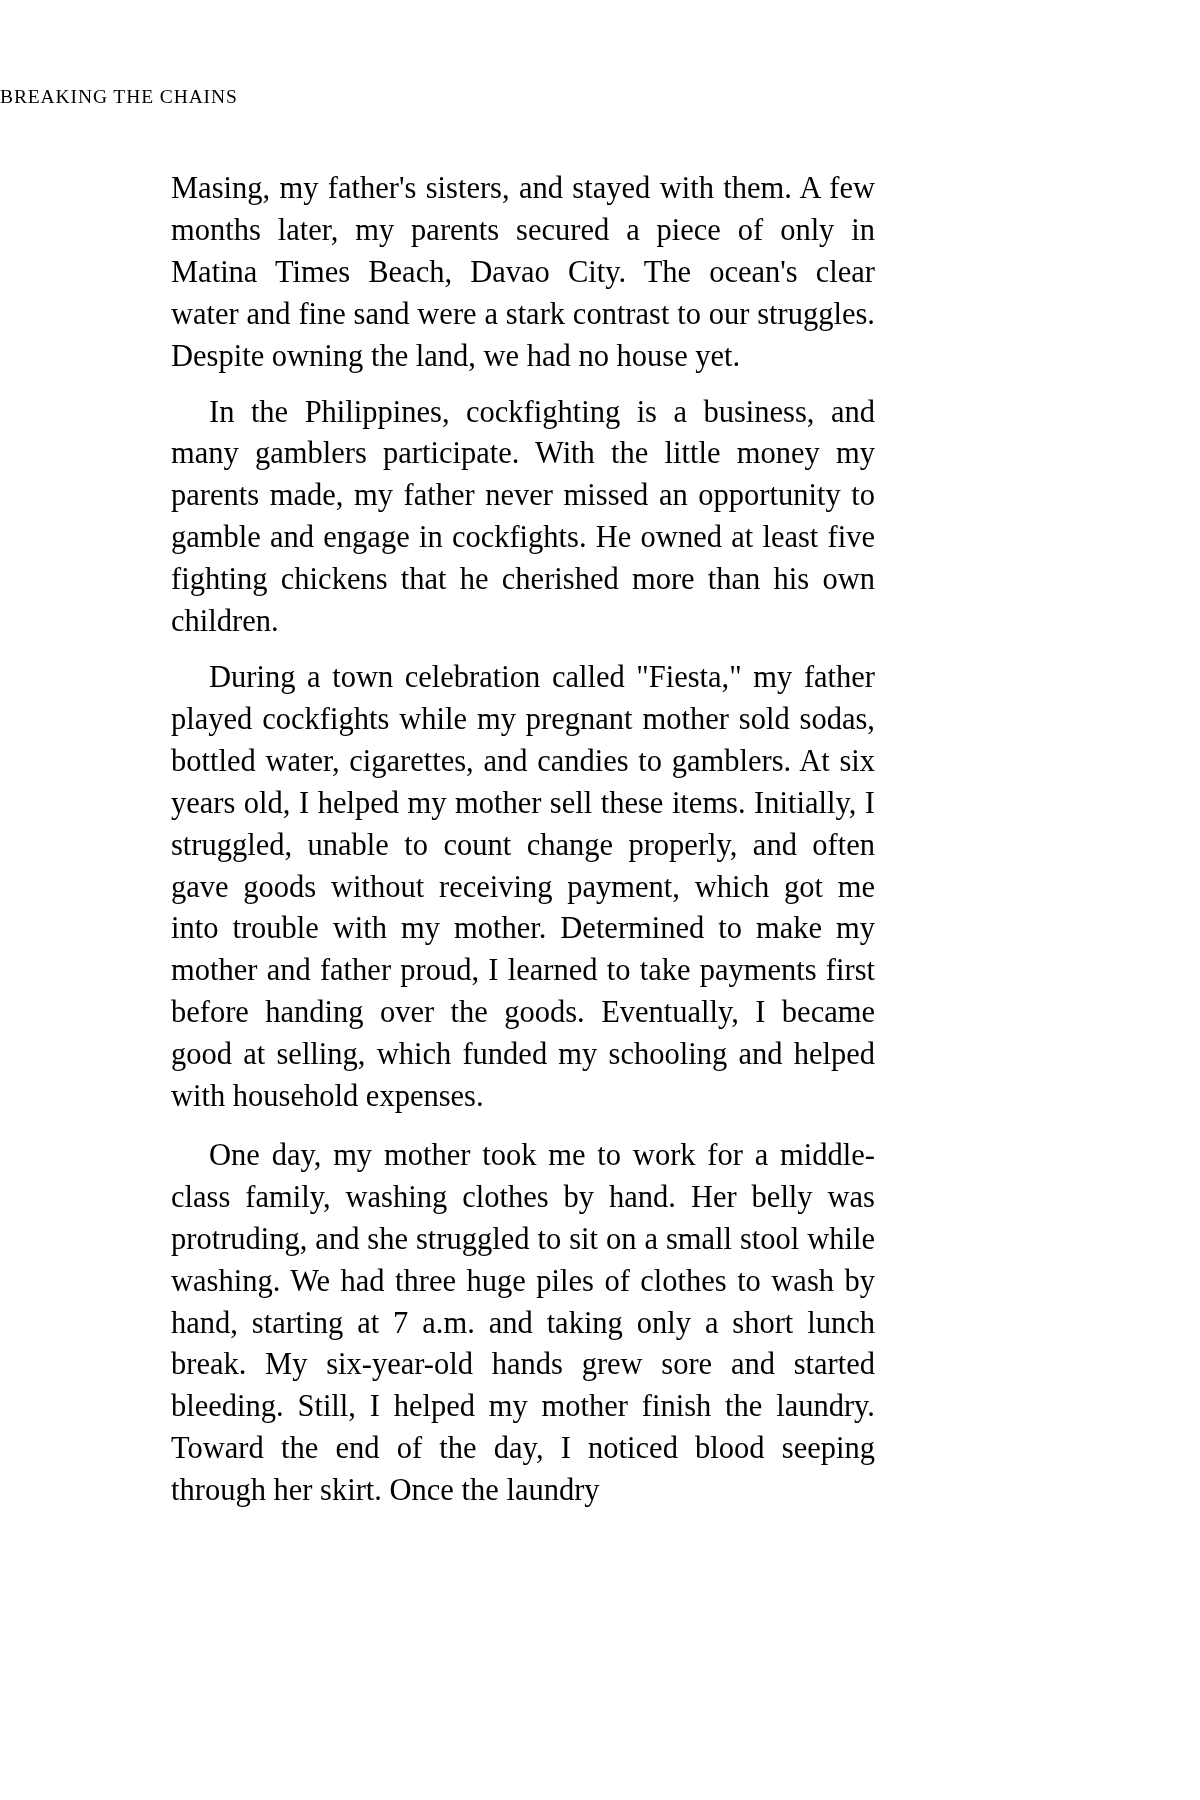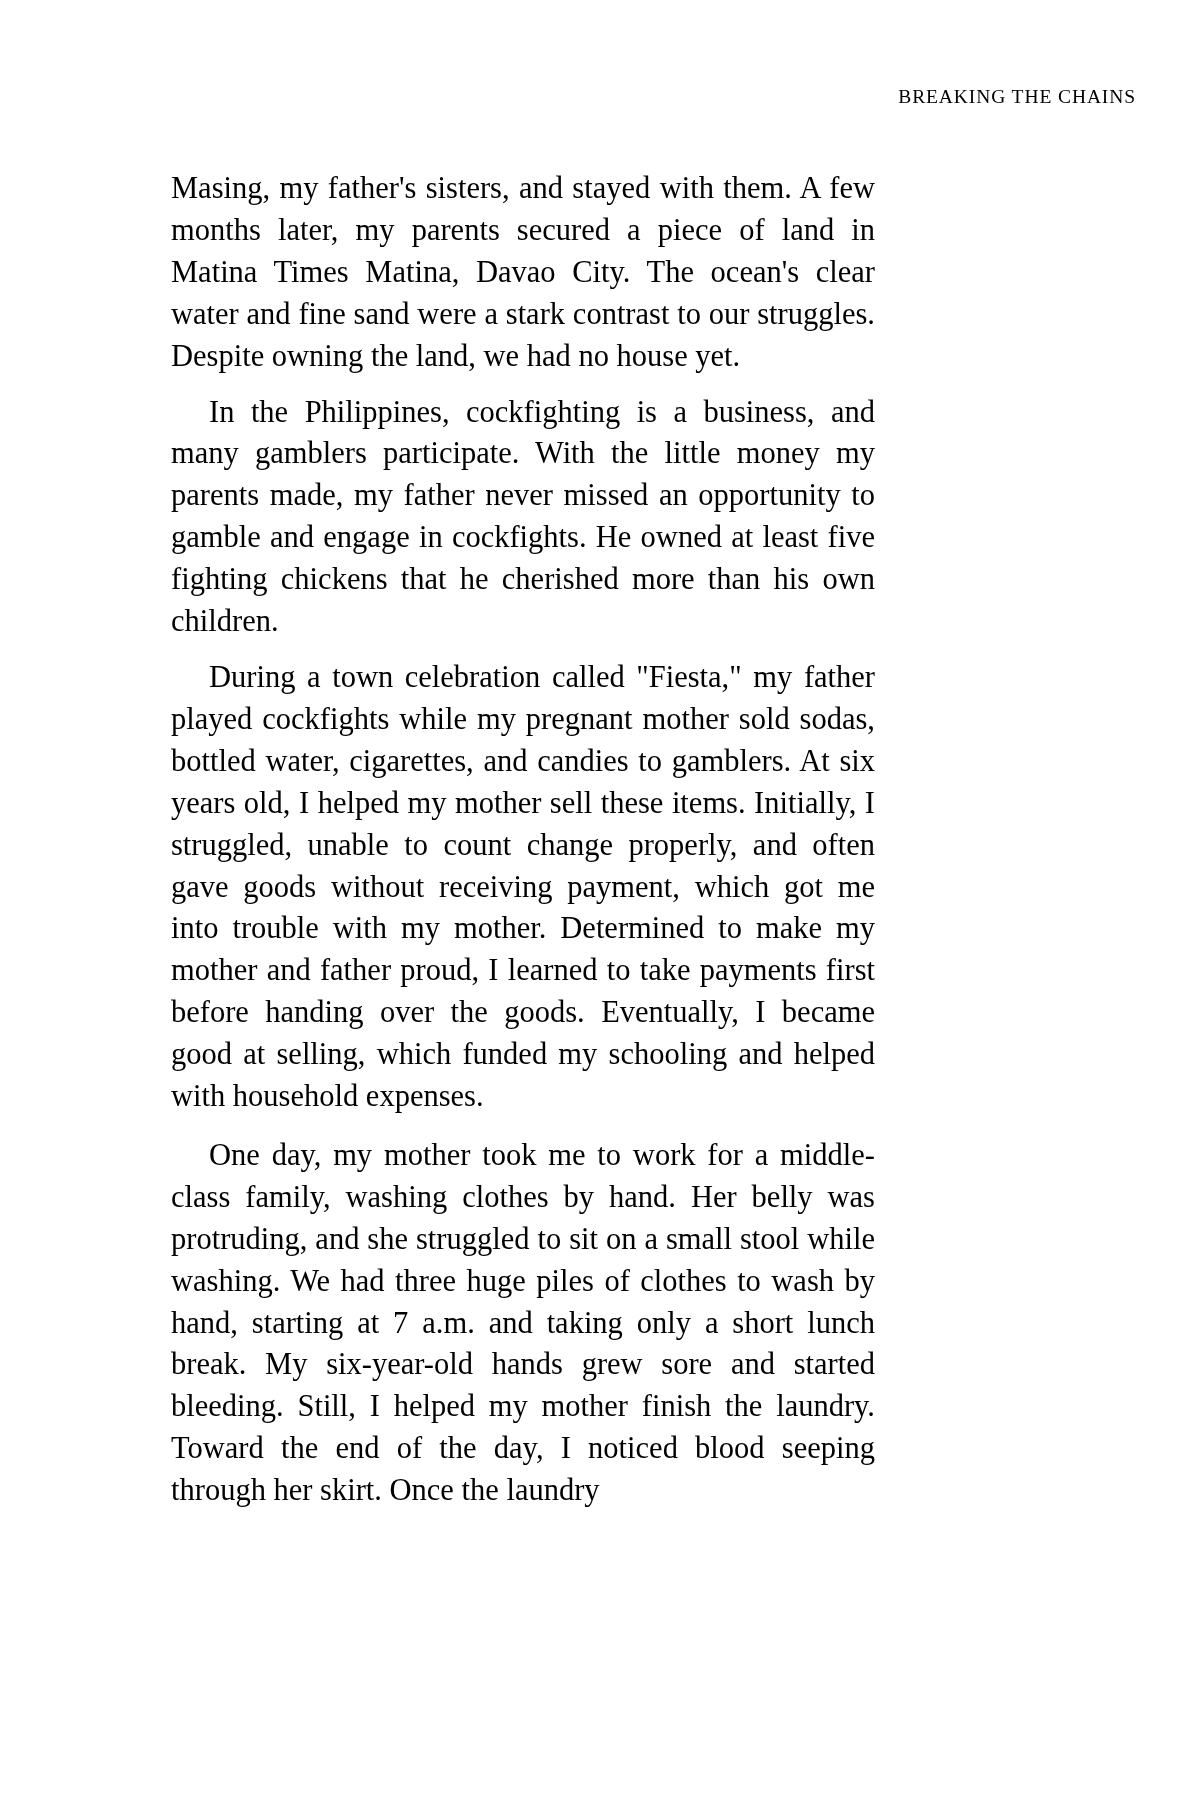--- a/index.html
+++ b/index.html
@@ -19,21 +19,21 @@
     width: 1200px;
     height: 1800px;
     position: relative;
     box-sizing: border-box;
   }
   .running-head {
     position: absolute;
     top: 86px;
     left: 0;
     width: 1136px;
-    text-align: right;
+    text-align: left;
     font-size: 19.5px;
     letter-spacing: 0.9px;
     font-family: "Liberation Serif", "DejaVu Serif", serif;
     white-space: nowrap;
   }
   .text-block {
     position: absolute;
     top: 168px;
     left: 171px;
     width: 704px;
@@ -69,20 +69,20 @@
   }
 </style>
 </head>
 <body>
 
 <div class="page">
 
   <div class="running-head">BREAKING THE CHAINS</div>
 
   <div class="text-block">
-    <p class="para">Masing, my father's sisters, and stayed with them. A few months later, my parents secured a piece of land in Matina Times Matina, Davao City. The ocean's clear water and fine sand were a stark contrast to our struggles. Despite owning the land, we had no house yet.</p>
+    <p class="para">Masing, my father's sisters, and stayed with them. A few months later, my parents secured a piece of only in Matina Times Beach, Davao City. The ocean's clear water and fine sand were a stark contrast to our struggles. Despite owning the land, we had no house yet.</p>
     <p class="para indented">In the Philippines, cockfighting is a business, and many gamblers participate. With the little money my parents made, my father never missed an opportunity to gamble and engage in cockfights. He owned at least five fighting chickens that he cherished more than his own children.</p>
     <p class="para indented">During a town celebration called "Fiesta," my father played cockfights while my pregnant mother sold sodas, bottled water, cigarettes, and candies to gamblers. At six years old, I helped my mother sell these items. Initially, I struggled, unable to count change properly, and often gave goods without receiving payment, which got me into trouble with my mother. Determined to make my mother and father proud, I learned to take payments first before handing over the goods. Eventually, I became good at selling, which funded my schooling and helped with household expenses.</p>
     <p class="para indented">One day, my mother took me to work for a middle-class family, washing clothes by hand. Her belly was protruding, and she struggled to sit on a small stool while washing. We had three huge piles of clothes to wash by hand, starting at 7 a.m. and taking only a short lunch break. My six-year-old hands grew sore and started bleeding. Still, I helped my mother finish the laundry. Toward the end of the day, I noticed blood seeping through her skirt. Once the laundry</p>
   </div>
 
 
 </div>
 
 </body></html>

